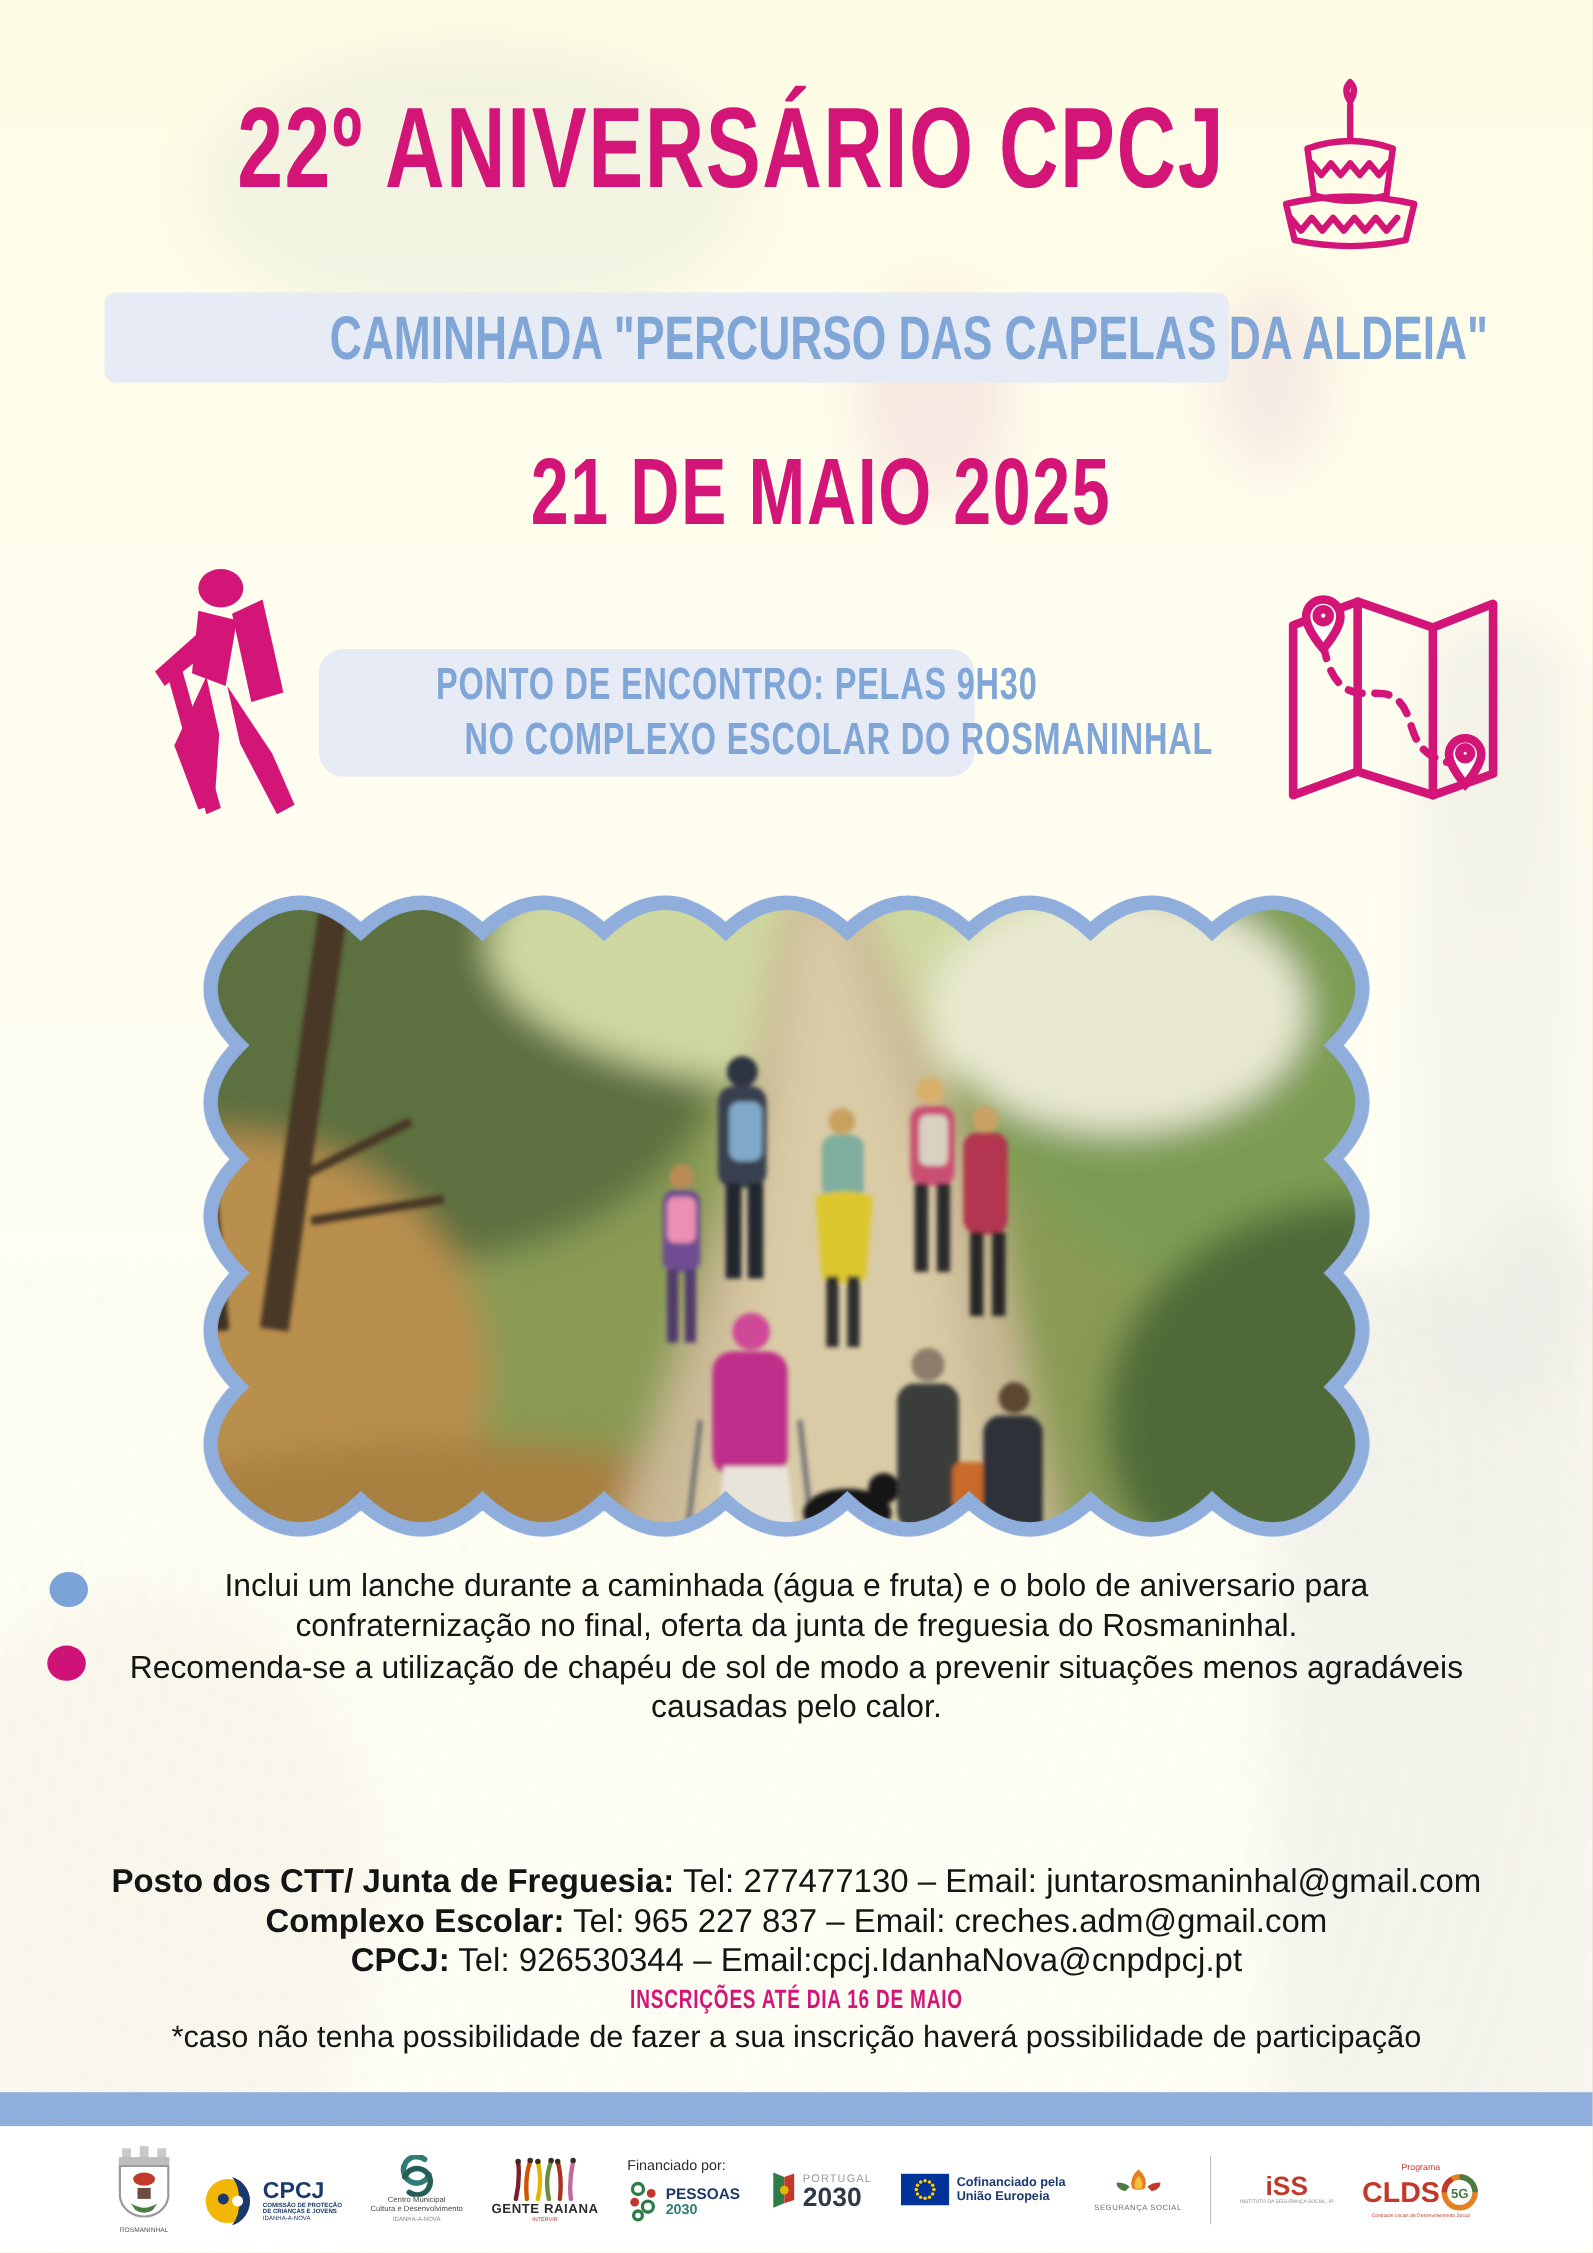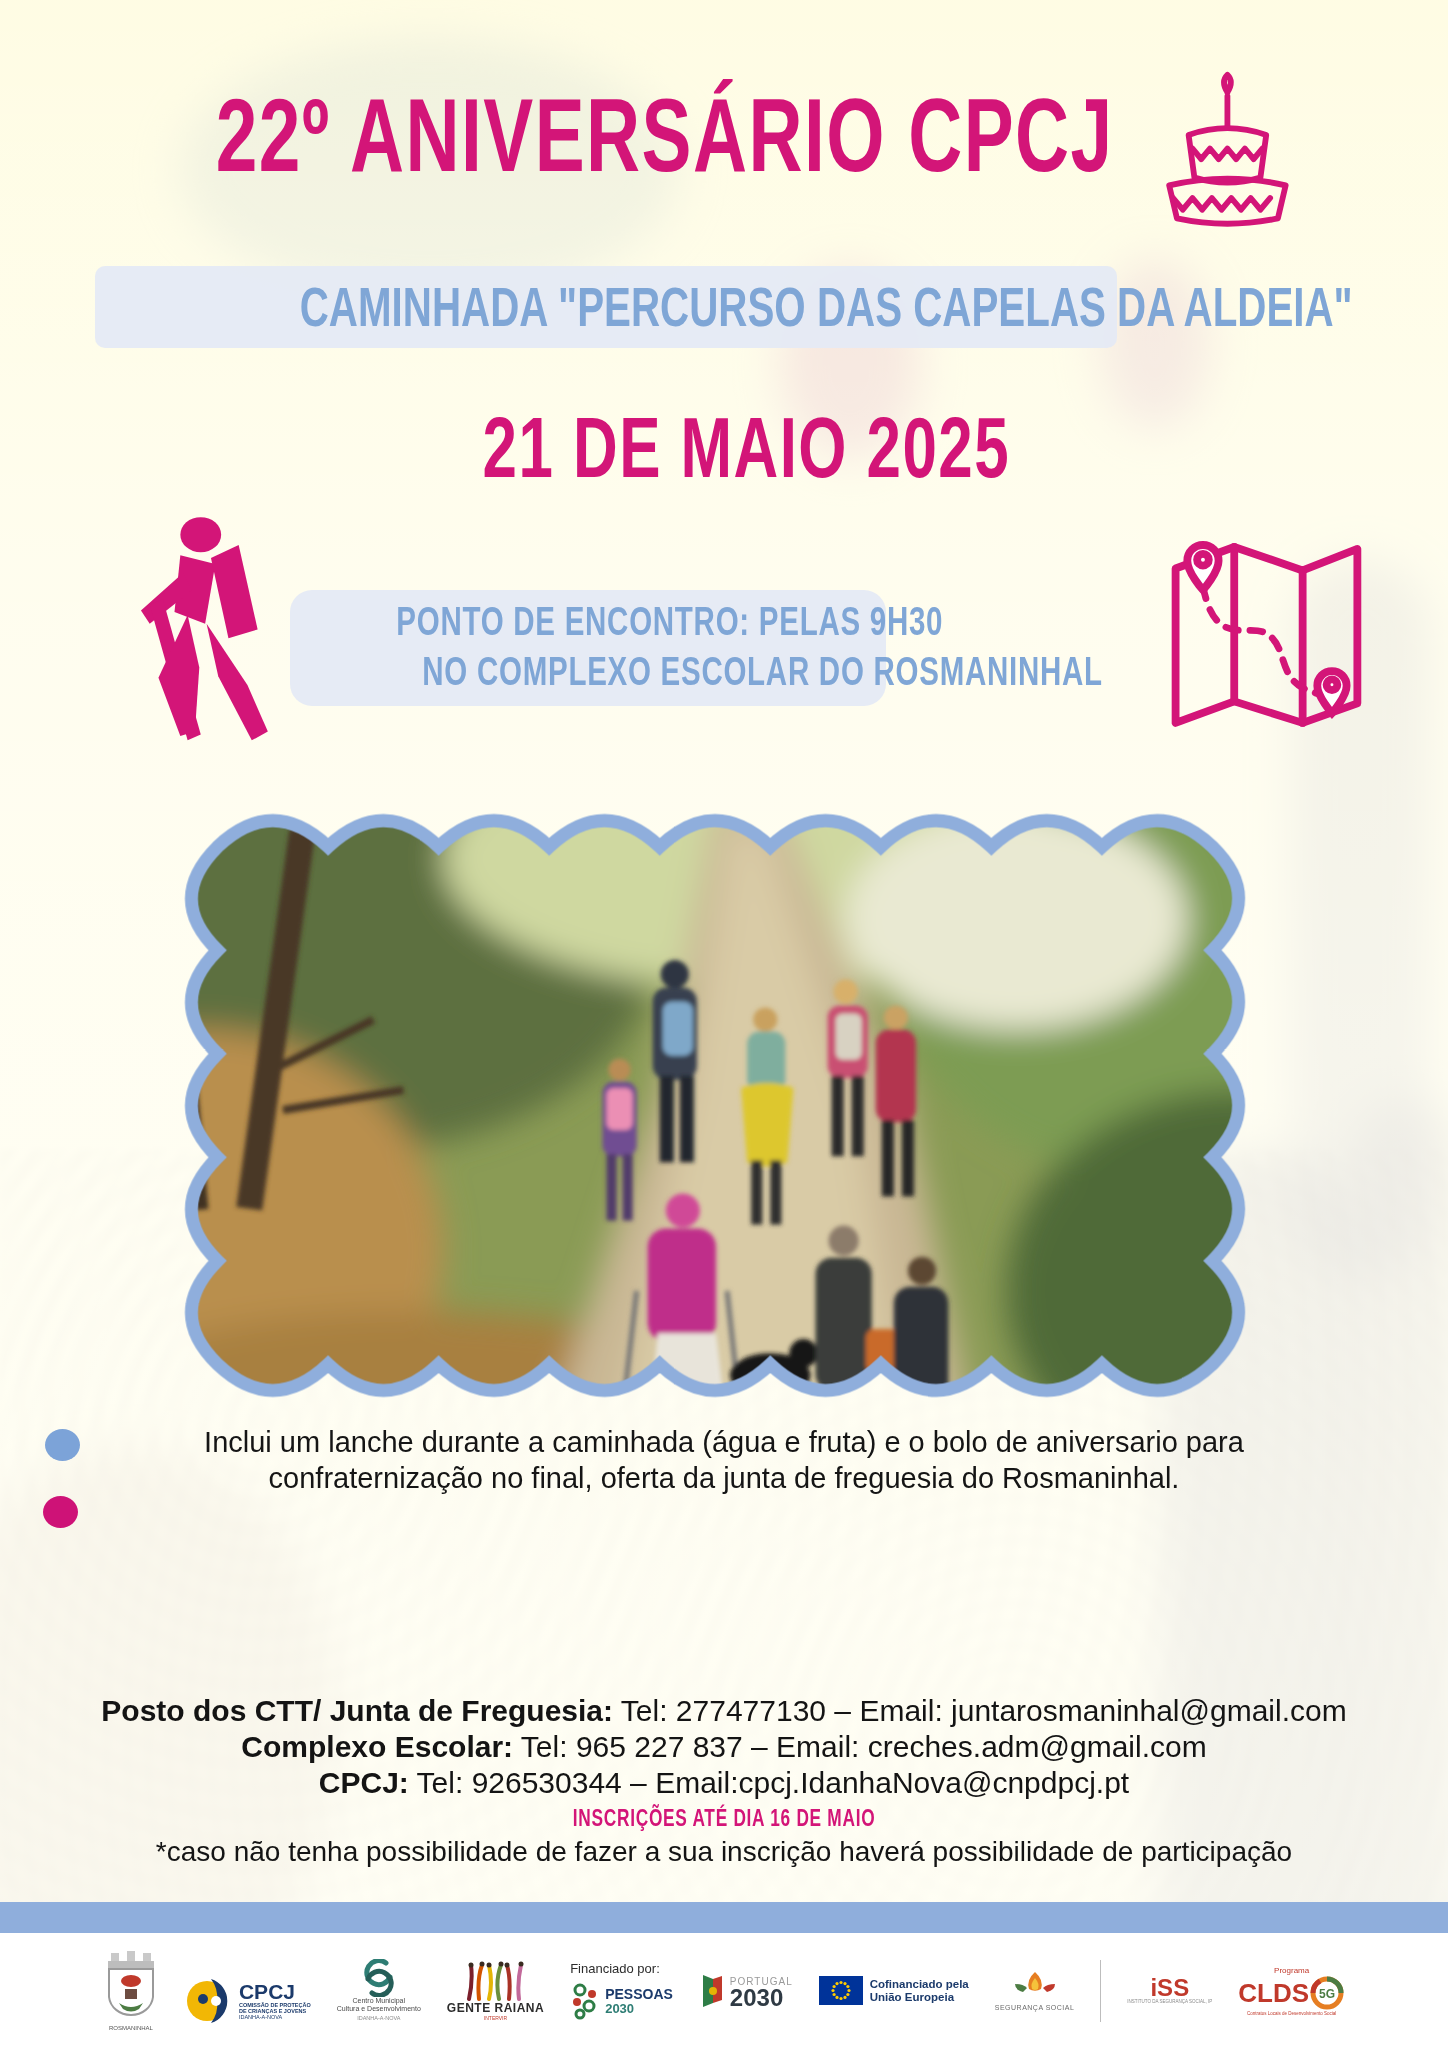--- a/index.html
+++ b/index.html
@@ -236,20 +236,21 @@
       q55,-52 110,0 q55,-52 110,0 q55,-52 110,0 q55,-52 110,0 q55,-52 110,0 q55,-52 110,0 q55,-52 110,0 q55,-52 110,0 q55,-52 110,0
       q52,51 0,103 q52,51 0,103 q52,51 0,103 q52,51 0,103 q52,51 0,103
       q-55,52 -110,0 q-55,52 -110,0 q-55,52 -110,0 q-55,52 -110,0 q-55,52 -110,0 q-55,52 -110,0 q-55,52 -110,0 q-55,52 -110,0 q-55,52 -110,0
       q-52,-51 0,-103 q-52,-51 0,-103 q-52,-51 0,-103 q-52,-51 0,-103 q-52,-51 0,-103 Z" fill="none" stroke="#8FAEDC" stroke-width="13"></path>
   </svg>
 
   <div class="bullet-dot dot-blue"></div>
   <div class="bullet-dot dot-pink"></div>
   <div class="bullets">
     <p>Inclui um lanche durante a caminhada (água e fruta) e o bolo de aniversario para confraternização no final, oferta da junta de freguesia do Rosmaninhal.</p>
+    <p>Recomenda-se a utilização de chapéu de sol de modo a prevenir situações menos agradáveis causadas pelo calor.</p>
   </div>
 
   <div class="contacts">
     <div><span class="lbl">Posto dos CTT/ Junta de Freguesia:</span><span> Tel: 277477130 – Email: juntarosmaninhal@gmail.com</span></div>
     <div><span class="lbl">Complexo Escolar:</span><span> Tel: 965 227 837 – Email: creches.adm@gmail.com</span></div>
     <div><span class="lbl">CPCJ:</span><span> Tel: 926530344 – Email:cpcj.IdanhaNova@cnpdpcj.pt</span></div>
   </div>
   <div class="deadline pink">
     <span class="condensed">INSCRIÇÕES ATÉ DIA 16 DE MAIO</span>
   </div>

